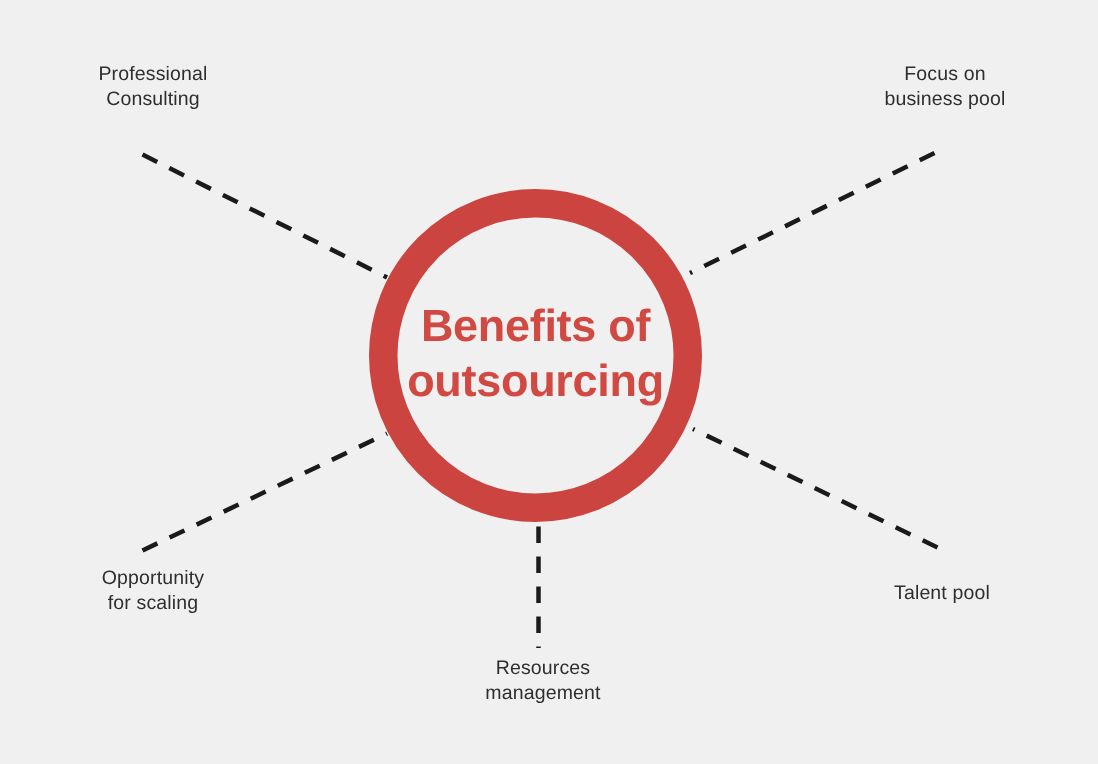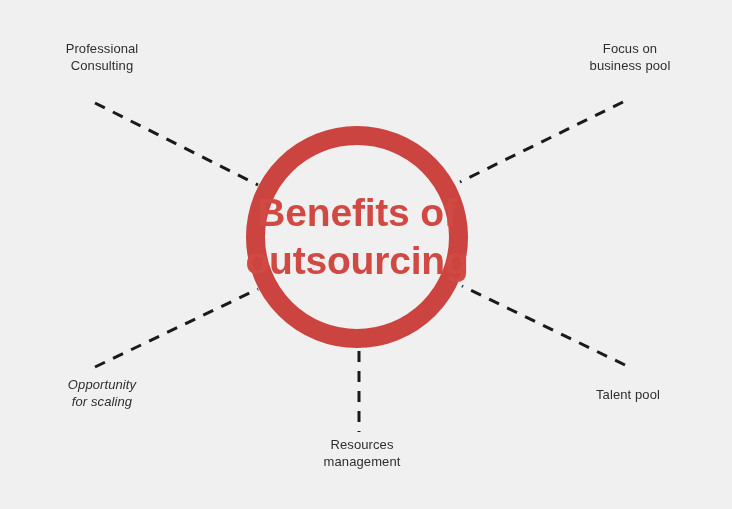--- a/index.html
+++ b/index.html
@@ -34,40 +34,40 @@
     height: 222px;
     box-sizing: border-box;
     border: 19px solid #CB4440;
     border-radius: 50%;
     display: flex;
     align-items: center;
     justify-content: center;
   }
   .hub-title {
     color: #D04A43;
-    font-size: 39px;
+    font-size: 30px;
     font-weight: bold;
     line-height: 1.22;
     text-align: center;
     letter-spacing: -0.2px;
     white-space: pre-line;
     user-select: none;
   }
   .node-label {
     position: absolute;
     color: #2E2E2E;
     font-size: 13px;
     line-height: 1.32;
     text-align: center;
     white-space: pre-line;
     letter-spacing: 0.1px;
   }
   .lbl-professional-consulting { left: 18px;  top: 40px;  width: 168px; }
   .lbl-focus-business-goals    { left: 542px; top: 40px;  width: 176px; }
-  .lbl-opportunity-scaling     { left: 18px;  top: 376px; width: 168px; font-style: italic; }
+  .lbl-opportunity-scaling     { left: 18px;  top: 376px; width: 168px; }
   .lbl-resources-management    { left: 274px; top: 436px; width: 176px; }
   .lbl-talent-pool             { left: 540px; top: 376px; width: 176px; margin-top: 10px; }
 </style>
 </head>
 <body>
 
 <div id="canvas">
 
   <svg id="connectors" viewBox="0 0 732 509" width="732" height="509" aria-hidden="true">
     <line x1="95" y1="103" x2="258" y2="185" stroke="#1A1A1A" stroke-width="3" stroke-dasharray="11 9" stroke-linecap="butt"></line>

